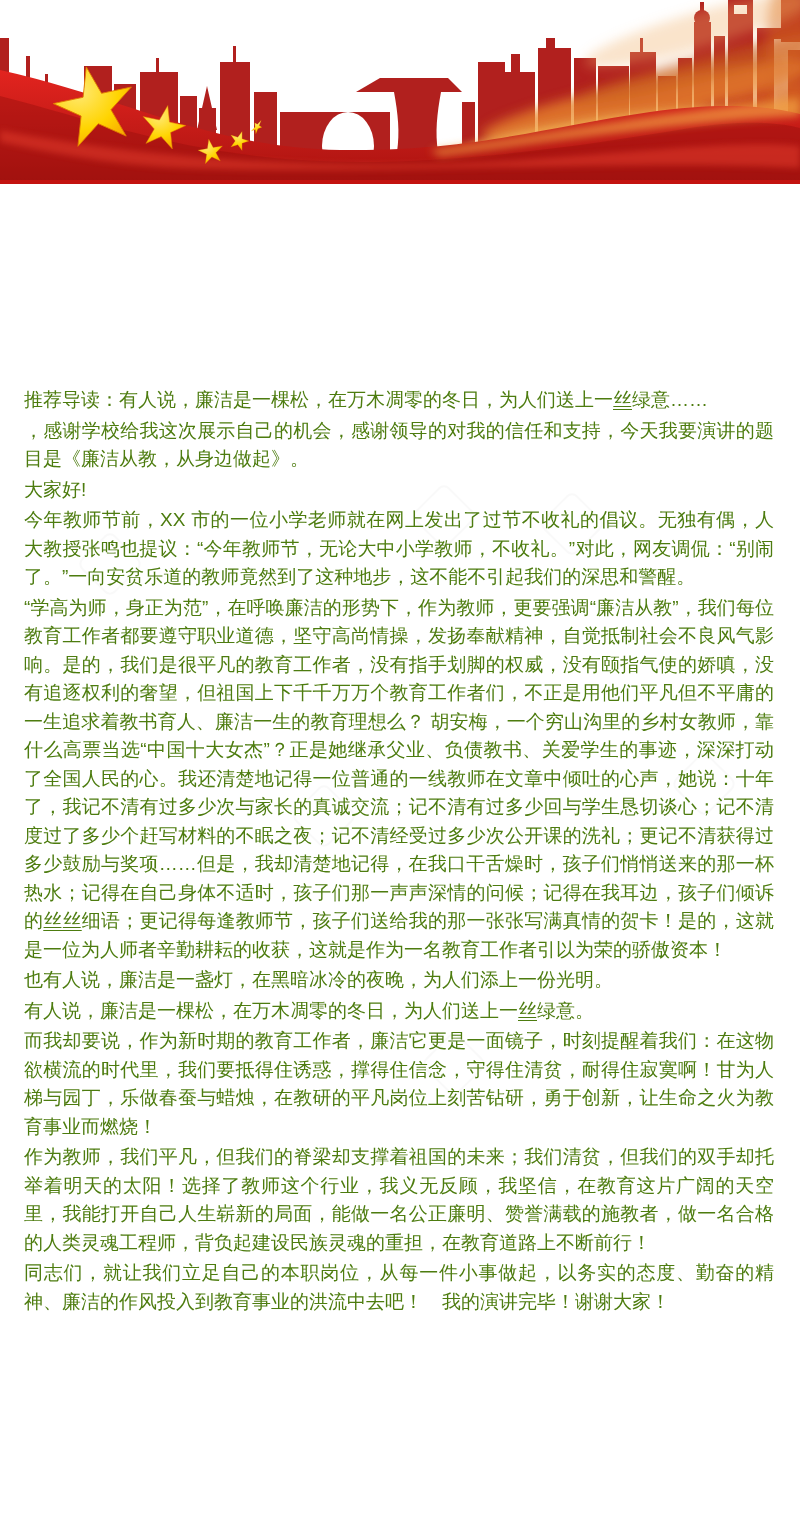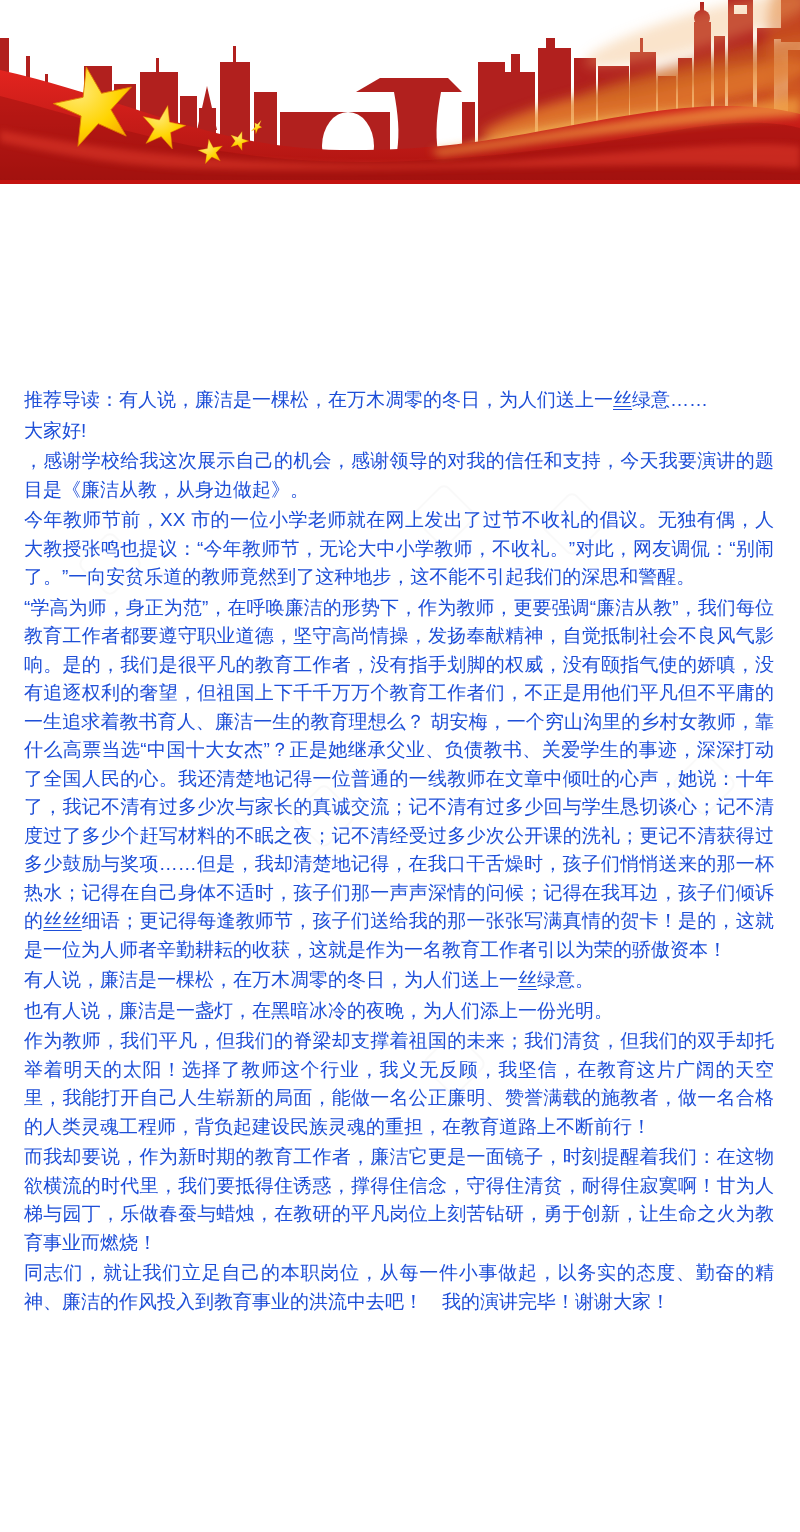--- a/index.html
+++ b/index.html
@@ -138,26 +138,26 @@
     </svg>
   </div>
 
   <div class="wm" style="left:420px;top:492px;"></div>
   <div class="wm" style="left:548px;top:500px;"></div>
   <div class="wm" style="left:86px;top:540px;"></div>
   <div class="wm" style="left:300px;top:792px;"></div>
   <div class="wm" style="left:680px;top:760px;"></div>
   <div class="wm" style="left:430px;top:1040px;"></div>
 
-  <div class="doc" id="doc" style="color: #1d4ed8;">
+  <div class="doc" id="doc" style="color: #4d7c0f;">
       <p class="para"><span>推荐导读：有人说，廉洁是一棵松，在万木凋零的冬日，为人们送上一</span><span class="u">丝</span><span>绿意……</span></p>
+      <p class="para"><span>，感谢学校给我这次展示自己的机会，感谢领导的对我的信任和支持，今天我要演讲的题目是《廉洁从教，从身边做起》。</span></p>
       <p class="para"><span>大家好!</span></p>
-      <p class="para"><span>，感谢学校给我这次展示自己的机会，感谢领导的对我的信任和支持，今天我要演讲的题目是《廉洁从教，从身边做起》。</span></p>
       <p class="para"><span>今年教师节前，XX 市的一位小学老师就在网上发出了过节不收礼的倡议。无独有偶，人大教授张鸣也提议：“今年教师节，无论大中小学教师，不收礼。”对此，网友调侃：“别闹了。”一向安贫乐道的教师竟然到了这种地步，这不能不引起我们的深思和警醒。</span></p>
       <p class="para"><span>“学高为师，身正为范”，在呼唤廉洁的形势下，作为教师，更要强调“廉洁从教”，我们每位教育工作者都要遵守职业道德，坚守高尚情操，发扬奉献精神，自觉抵制社会不良风气影响。是的，我们是很平凡的教育工作者，没有指手划脚的权威，没有颐指气使的娇嗔，没有追逐权利的奢望，但祖国上下千千万万个教育工作者们，不正是用他们平凡但不平庸的一生追求着教书育人、廉洁一生的教育理想么？ 胡安梅，一个穷山沟里的乡村女教师，靠什么高票当选“中国十大女杰”？正是她继承父业、负债教书、关爱学生的事迹，深深打动了全国人民的心。我还清楚地记得一位普通的一线教师在文章中倾吐的心声，她说：十年了，我记不清有过多少次与家长的真诚交流；记不清有过多少回与学生恳切谈心；记不清度过了多少个赶写材料的不眠之夜；记不清经受过多少次公开课的洗礼；更记不清获得过多少鼓励与奖项……但是，我却清楚地记得，在我口干舌燥时，孩子们悄悄送来的那一杯热水；记得在自己身体不适时，孩子们那一声声深情的问候；记得在我耳边，孩子们倾诉的</span><span class="u">丝丝</span><span>细语；更记得每逢教师节，孩子们送给我的那一张张写满真情的贺卡！是的，这就是一位为人师者辛勤耕耘的收获，这就是作为一名教育工作者引以为荣的骄傲资本！</span></p>
+      <p class="para"><span>也有人说，廉洁是一盏灯，在黑暗冰冷的夜晚，为人们添上一份光明。</span></p>
       <p class="para"><span>有人说，廉洁是一棵松，在万木凋零的冬日，为人们送上一</span><span class="u">丝</span><span>绿意。</span></p>
-      <p class="para"><span>也有人说，廉洁是一盏灯，在黑暗冰冷的夜晚，为人们添上一份光明。</span></p>
+      <p class="para"><span>而我却要说，作为新时期的教育工作者，廉洁它更是一面镜子，时刻提醒着我们：在这物欲横流的时代里，我们要抵得住诱惑，撑得住信念，守得住清贫，耐得住寂寞啊！甘为人梯与园丁，乐做春蚕与蜡烛，在教研的平凡岗位上刻苦钻研，勇于创新，让生命之火为教育事业而燃烧！</span></p>
       <p class="para"><span>作为教师，我们平凡，但我们的脊梁却支撑着祖国的未来；我们清贫，但我们的双手却托举着明天的太阳！选择了教师这个行业，我义无反顾，我坚信，在教育这片广阔的天空里，我能打开自己人生崭新的局面，能做一名公正廉明、赞誉满载的施教者，做一名合格的人类灵魂工程师，背负起建设民族灵魂的重担，在教育道路上不断前行！</span></p>
-      <p class="para"><span>而我却要说，作为新时期的教育工作者，廉洁它更是一面镜子，时刻提醒着我们：在这物欲横流的时代里，我们要抵得住诱惑，撑得住信念，守得住清贫，耐得住寂寞啊！甘为人梯与园丁，乐做春蚕与蜡烛，在教研的平凡岗位上刻苦钻研，勇于创新，让生命之火为教育事业而燃烧！</span></p>
       <p class="para"><span>同志们，就让我们立足自己的本职岗位，从每一件小事做起，以务实的态度、勤奋的精神、廉洁的作风投入到教育事业的洪流中去吧！　我的演讲完毕！谢谢大家！</span></p>
     </div>
 
 </div>
 
 </body></html>

